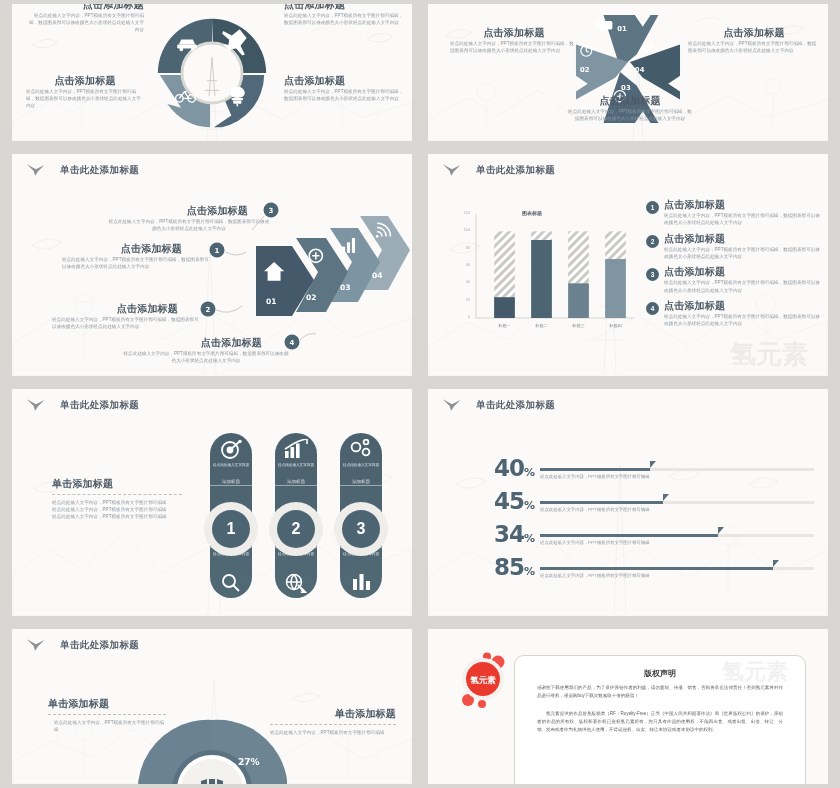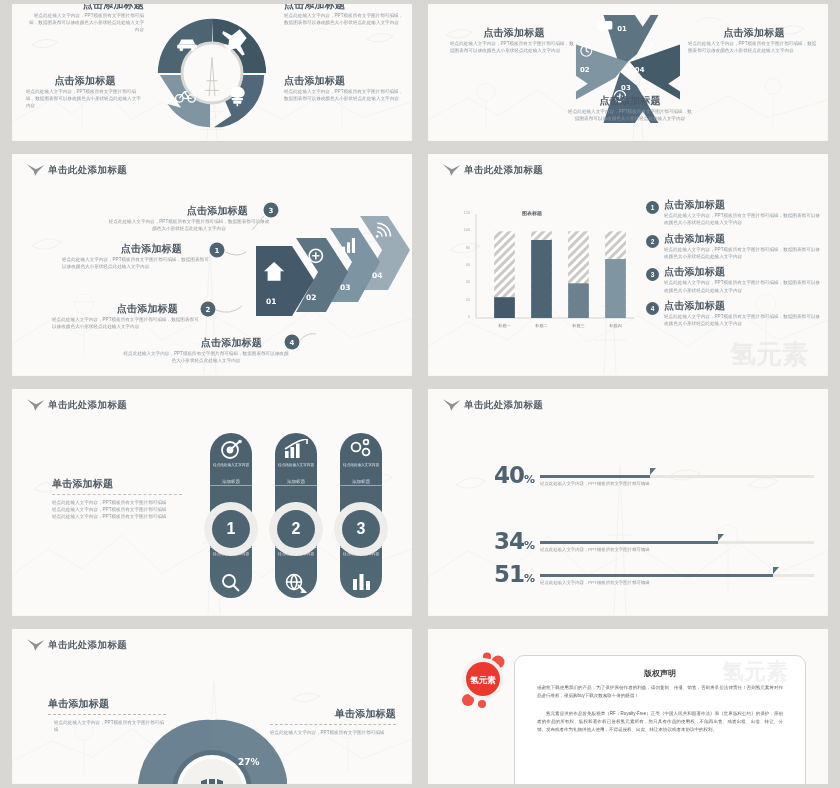--- a/index.html
+++ b/index.html
@@ -17,21 +17,21 @@
   .slide{ position:relative; overflow:hidden; background:#fbfaf8; }
   .slide.pad{ margin:4px 8px 4px 12px; }
   .slide.padr{ margin:4px 12px 4px 8px; }
   .gaprow{ grid-column:1 / span 2; background:#d9d7d3; }
 
   
   .bg{ position:absolute; inset:0; pointer-events:none; opacity:.5; }
   .bg svg{ width:100%; height:100%; }
 
   
-  .hdr{ position:absolute; left:14px; top:9px; display:flex; align-items:center; gap:2px; z-index:5;}
+  .hdr{ position:absolute; left:14px; top:9px; display:flex; align-items:center; gap:14px; z-index:5;}
   .hdr .bird{ width:20px; height:14px; }
   .hdr .t{ font-size:9.5px; font-weight:bold; color:#56606b; letter-spacing:.4px;}
 
   .ttl{ font-size:10px; font-weight:bold; color:#4d5a66; letter-spacing:.2px;font-family:Liberation Mono, monospace; }
   .body{ font-size:4.6px; line-height:1.55; color:#8d96a0; }
   .body.c{ text-align:center;} .body.r{ text-align:right;}
   .ttl.c{ text-align:center;} .ttl.r{ text-align:right;}
 
   .abs{ position:absolute; z-index:4;}
 
@@ -65,21 +65,21 @@
      background:#efedea; display:flex;align-items:center;justify-content:center;}
   .pillnum i{ width:38px;height:38px;border-radius:50%;background:#4d6572;
      color:#fff; font-style:normal; font-size:16px; font-weight:bold;
      display:flex;align-items:center;justify-content:center;}
   .ptxt{ position:absolute; width:42px; text-align:center; color:#e8eef1;
      font-size:3.6px; line-height:1.5;}
   .pcap{ position:absolute; width:42px; text-align:center; color:#dfe8ec;
      font-size:4.4px; border-bottom:.5px solid rgba(255,255,255,.45); padding-bottom:1px;}
 
   
-  .pctrow{ position:absolute; display:flex; align-items:flex-start; gap:6px;margin-top:7px;}
+  .pctrow{ position:absolute; display:flex; align-items:flex-start; gap:6px;}
   .pctnum{ font-size:23px; font-weight:bold; color:#4f6472; line-height:.85;
            font-family:"DejaVu Sans",sans-serif; letter-spacing:-1px;}
   .pctnum small{ font-size:11px; }
   .pcttrack{ position:relative; height:3px; background:#e7e6e3; margin-top:9px;}
   .pctfill{ position:absolute; left:0; top:0; height:3px; background:#5a707d;}
   .pctflag{ position:absolute; top:-7px; width:0;height:0;
     border-left:6px solid #5a707d; border-bottom:7px solid transparent;}
   .pctdesc{ font-size:4.4px; color:#8d96a0; margin-top:3px;}
 
   
@@ -559,34 +559,44 @@
       <div class="pctnum"><span>40</span><small>%</small></div>
       <div style="flex:1;">
         <div class="pcttrack">
           <div class="pctfill" style="width:40%"></div>
           <div class="pctflag" style="left:40%"></div>
         </div>
         <div class="pctdesc">轻点此处输入文字内容，PPT模板所有文字图片都可编辑</div>
       </div>
     </div>
 
+    <div class="pctrow" style="left:66px; top:103px; width:320px;">
+      <div class="pctnum"><span>45</span><small>%</small></div>
+      <div style="flex:1;">
+        <div class="pcttrack">
+          <div class="pctfill" style="width:45%"></div>
+          <div class="pctflag" style="left:45%"></div>
+        </div>
+        <div class="pctdesc">轻点此处输入文字内容，PPT模板所有文字图片都可编辑</div>
+      </div>
+    </div>
 
     <div class="pctrow" style="left:66px; top:136px; width:320px;">
       <div class="pctnum"><span>34</span><small>%</small></div>
       <div style="flex:1;">
         <div class="pcttrack">
           <div class="pctfill" style="width:65%"></div>
           <div class="pctflag" style="left:65%"></div>
         </div>
         <div class="pctdesc">轻点此处输入文字内容，PPT模板所有文字图片都可编辑</div>
       </div>
     </div>
 
     <div class="pctrow" style="left:66px; top:169px; width:320px;">
-      <div class="pctnum"><span>51</span><small>%</small></div>
+      <div class="pctnum"><span>85</span><small>%</small></div>
       <div style="flex:1;">
         <div class="pcttrack">
           <div class="pctfill" style="width:85%"></div>
           <div class="pctflag" style="left:85%"></div>
         </div>
         <div class="pctdesc">轻点此处输入文字内容，PPT模板所有文字图片都可编辑</div>
       </div>
     </div>
   </div>
 

